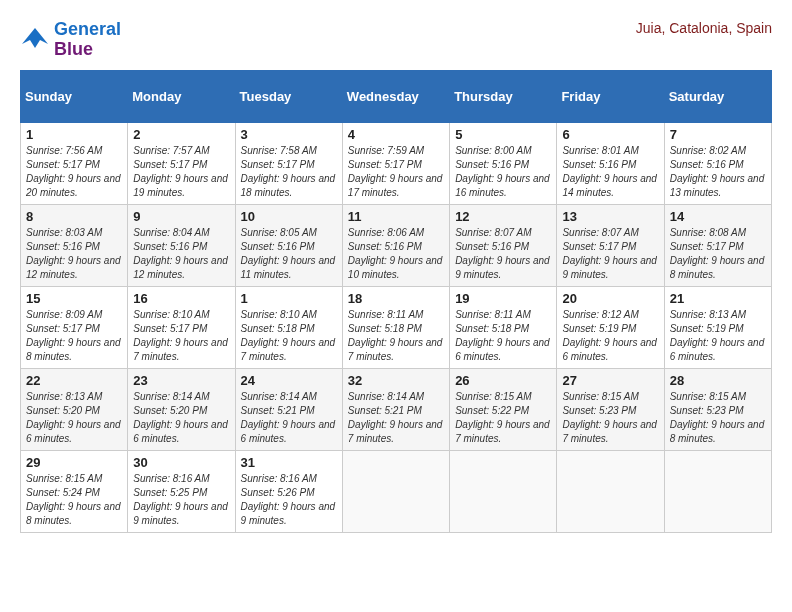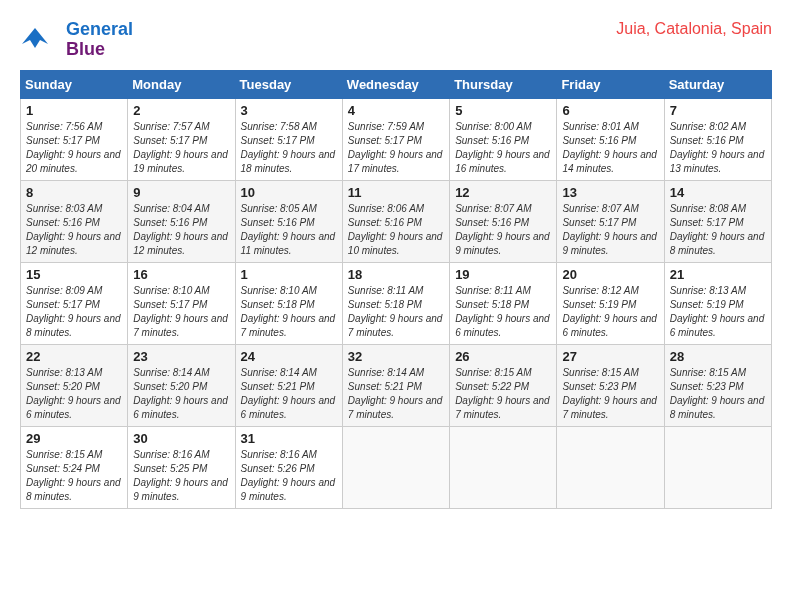--- a/index.html
+++ b/index.html
@@ -12,21 +12,21 @@
     }
     .header {
       display: flex;
       justify-content: space-between;
       align-items: flex-start;
       margin-bottom: 10px;
     }
     .logo {
       display: flex;
       align-items: center;
-      gap: 16px;
+      gap: 4px;
     }
     .logo-text {
       font-size: 18px;
       font-weight: bold;
       color: #333;
       line-height: 1.1;
     }
     .logo-text span {
       color: #1a6fc4;
     }
@@ -36,32 +36,32 @@
     }
     .title-block {
       text-align: right;
     }
     .month-title {
       font-size: 36px;
       font-weight: bold;
       color: #333;
     }
     .location {
-      font-size: 16px;
-      color: #ef4444;
+      font-size: 14px;
+      color: #7f1d1d;
     }
     .calendar {
       width: 100%;
       border-collapse: collapse;
       font-size: 11px;
     }
     .calendar th {
       background-color: #2e6db4;
       color: #fff;
-      padding: 6px 4px;
+      padding: 18px 4px;
       text-align: left;
       font-size: 13px;
       font-weight: bold;
       border: 1px solid #2e6db4;
     }
     .calendar td {
       border: 1px solid #ccc;
       vertical-align: top;
       padding: 4px 5px;
       width: calc(100% / 7);

